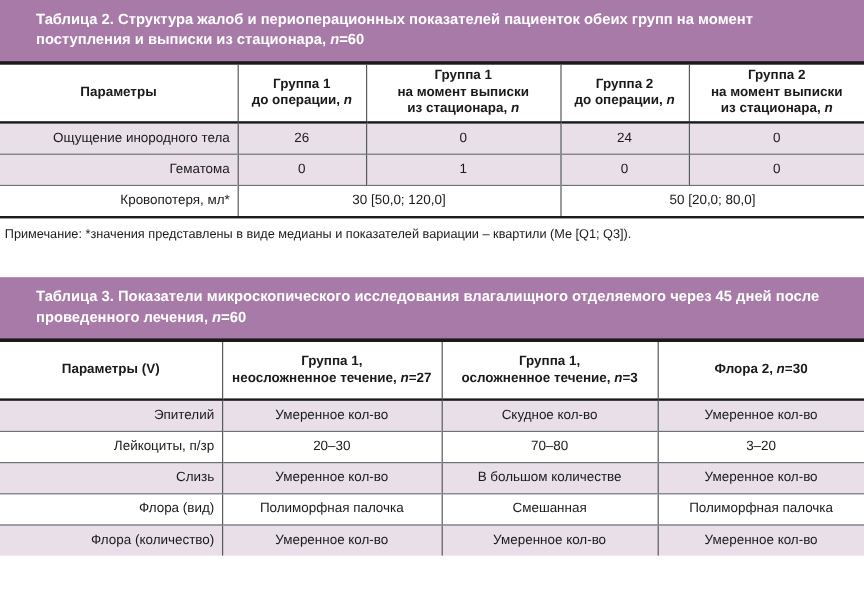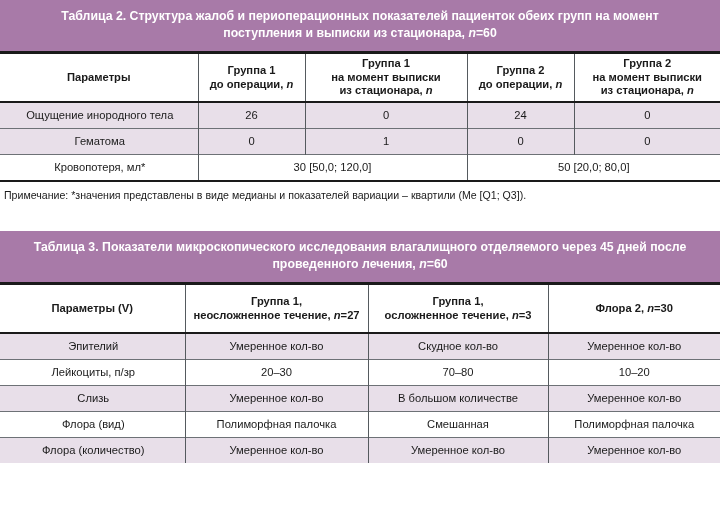--- a/index.html
+++ b/index.html
@@ -27,21 +27,21 @@
     width: 720px;
     box-sizing: border-box;
   }
 
   .tbl-caption {
     background: #a87aa8;
     color: #ffffff;
     font-weight: bold;
     font-size: 12.3px;
     line-height: 17px;
-    text-align: center;
+    text-align: left;
     padding: 8px 30px 9px 30px;
     box-sizing: border-box;
     border-bottom: 3px solid #1a1a1a;
   }
   .tbl-caption .ital {
     font-style: italic;
   }
 
   table.grid {
     width: 720px;
@@ -86,21 +86,21 @@
     font-size: 11.2px;
     height: 26px;
     line-height: 13px;
     text-align: center;
     background: #ffffff;
   }
   table.grid tbody tr.tint td {
     background: #e8dfe9;
   }
   table.grid tbody tr td.param {
-    text-align: center;
+    text-align: right;
     padding-left: 8px;
   }
   table.grid tbody tr + tr td {
     border-top: 1px solid #6d7176;
   }
 
   
   .tbl-note {
     font-size: 10.6px;
     line-height: 14px;
@@ -236,21 +236,21 @@
         <tr class="tint">
           <td class="param">Эпителий</td>
           <td>Умеренное кол-во</td>
           <td>Скудное кол-во</td>
           <td>Умеренное кол-во</td>
         </tr>
         <tr>
           <td class="param">Лейкоциты, п/зр</td>
           <td>20–30</td>
           <td>70–80</td>
-          <td>10–20</td>
+          <td>3–20</td>
         </tr>
         <tr class="tint">
           <td class="param">Слизь</td>
           <td>Умеренное кол-во</td>
           <td>В большом количестве</td>
           <td>Умеренное кол-во</td>
         </tr>
         <tr>
           <td class="param">Флора (вид)</td>
           <td>Полиморфная палочка</td>

